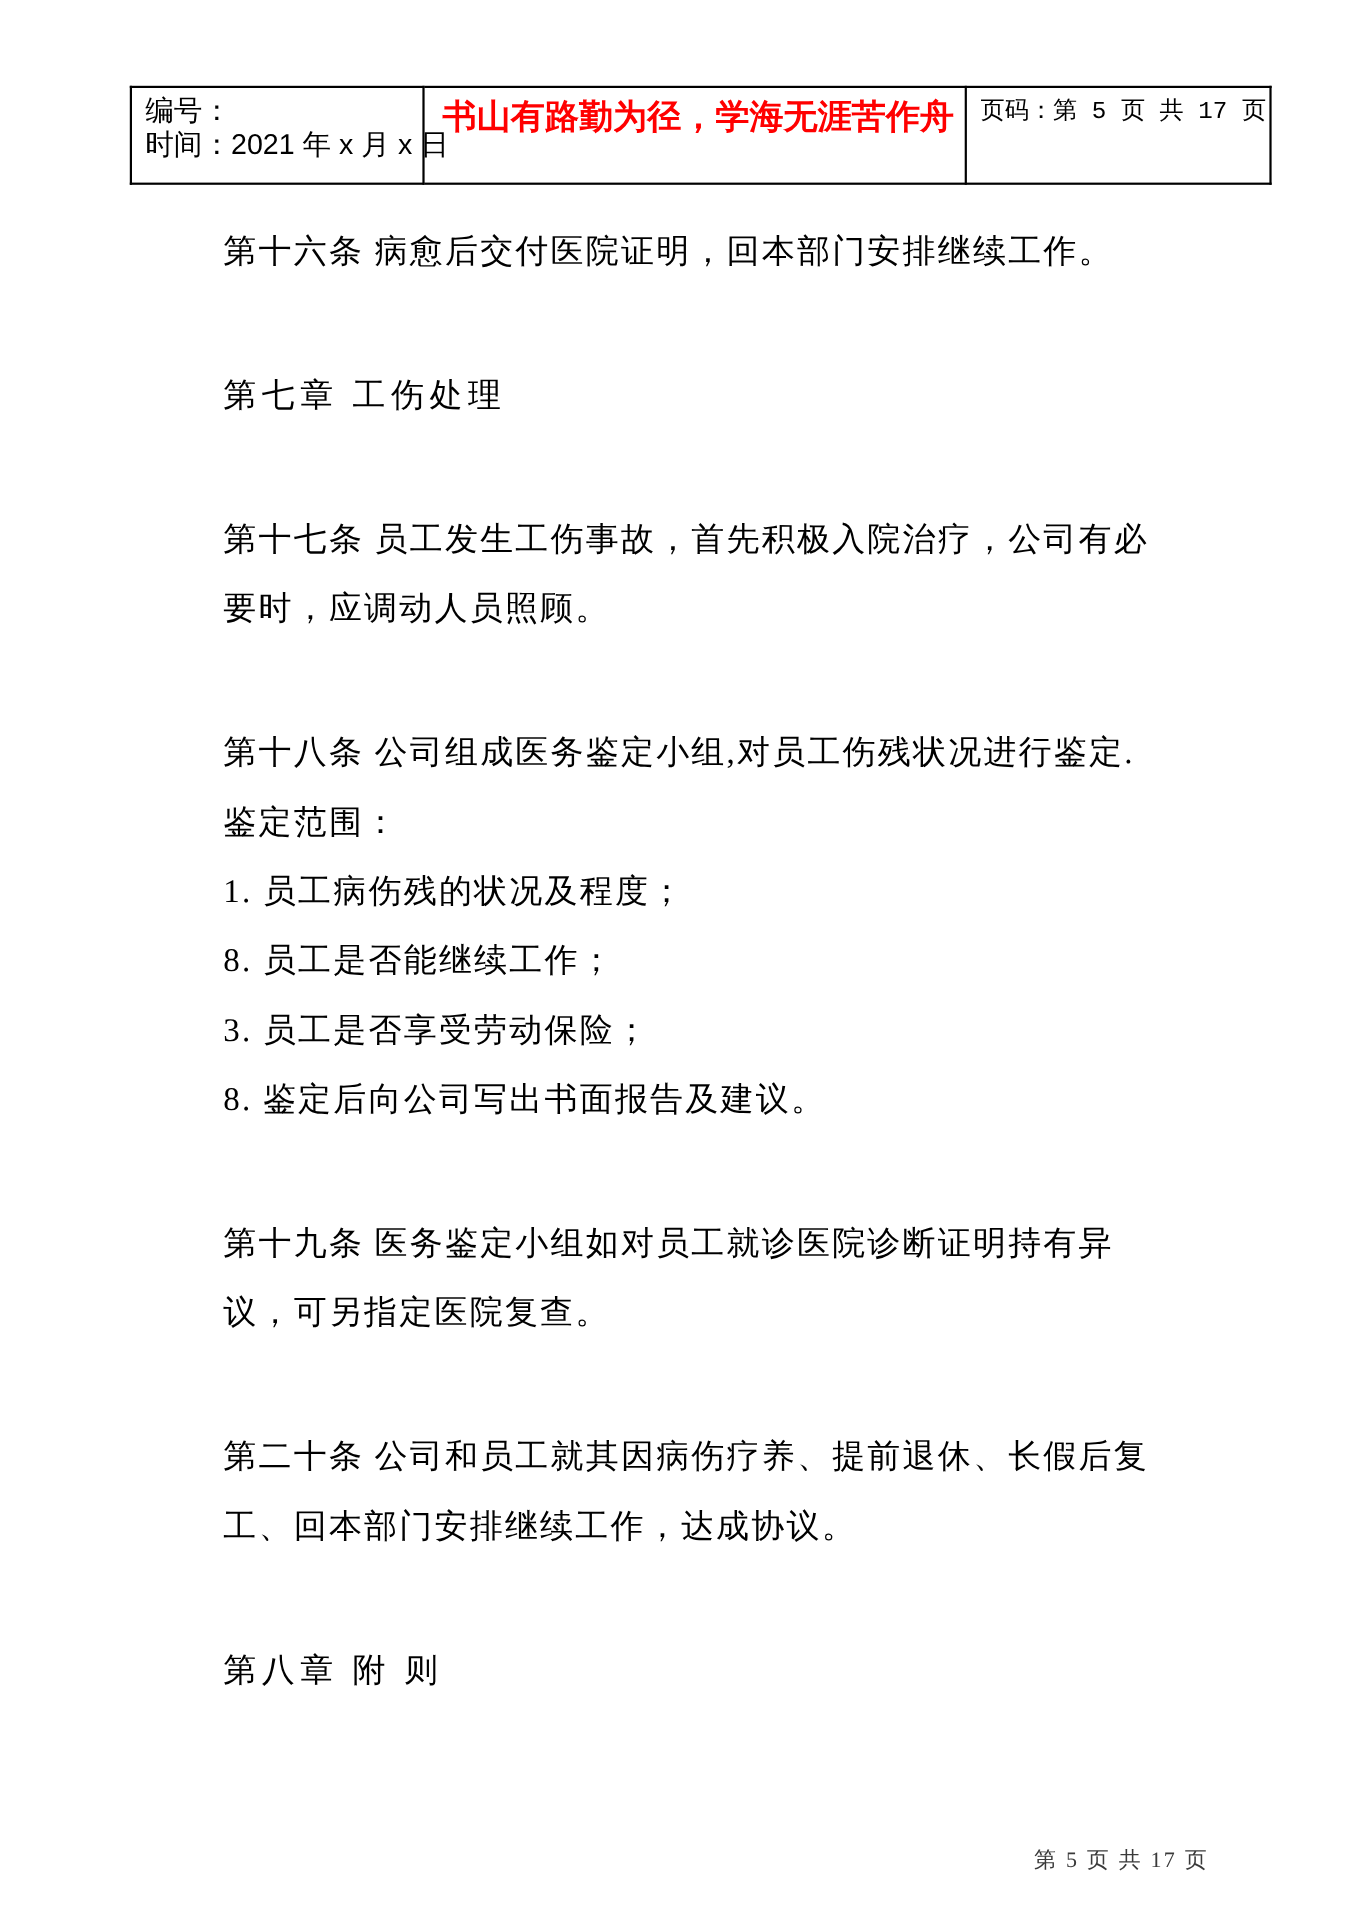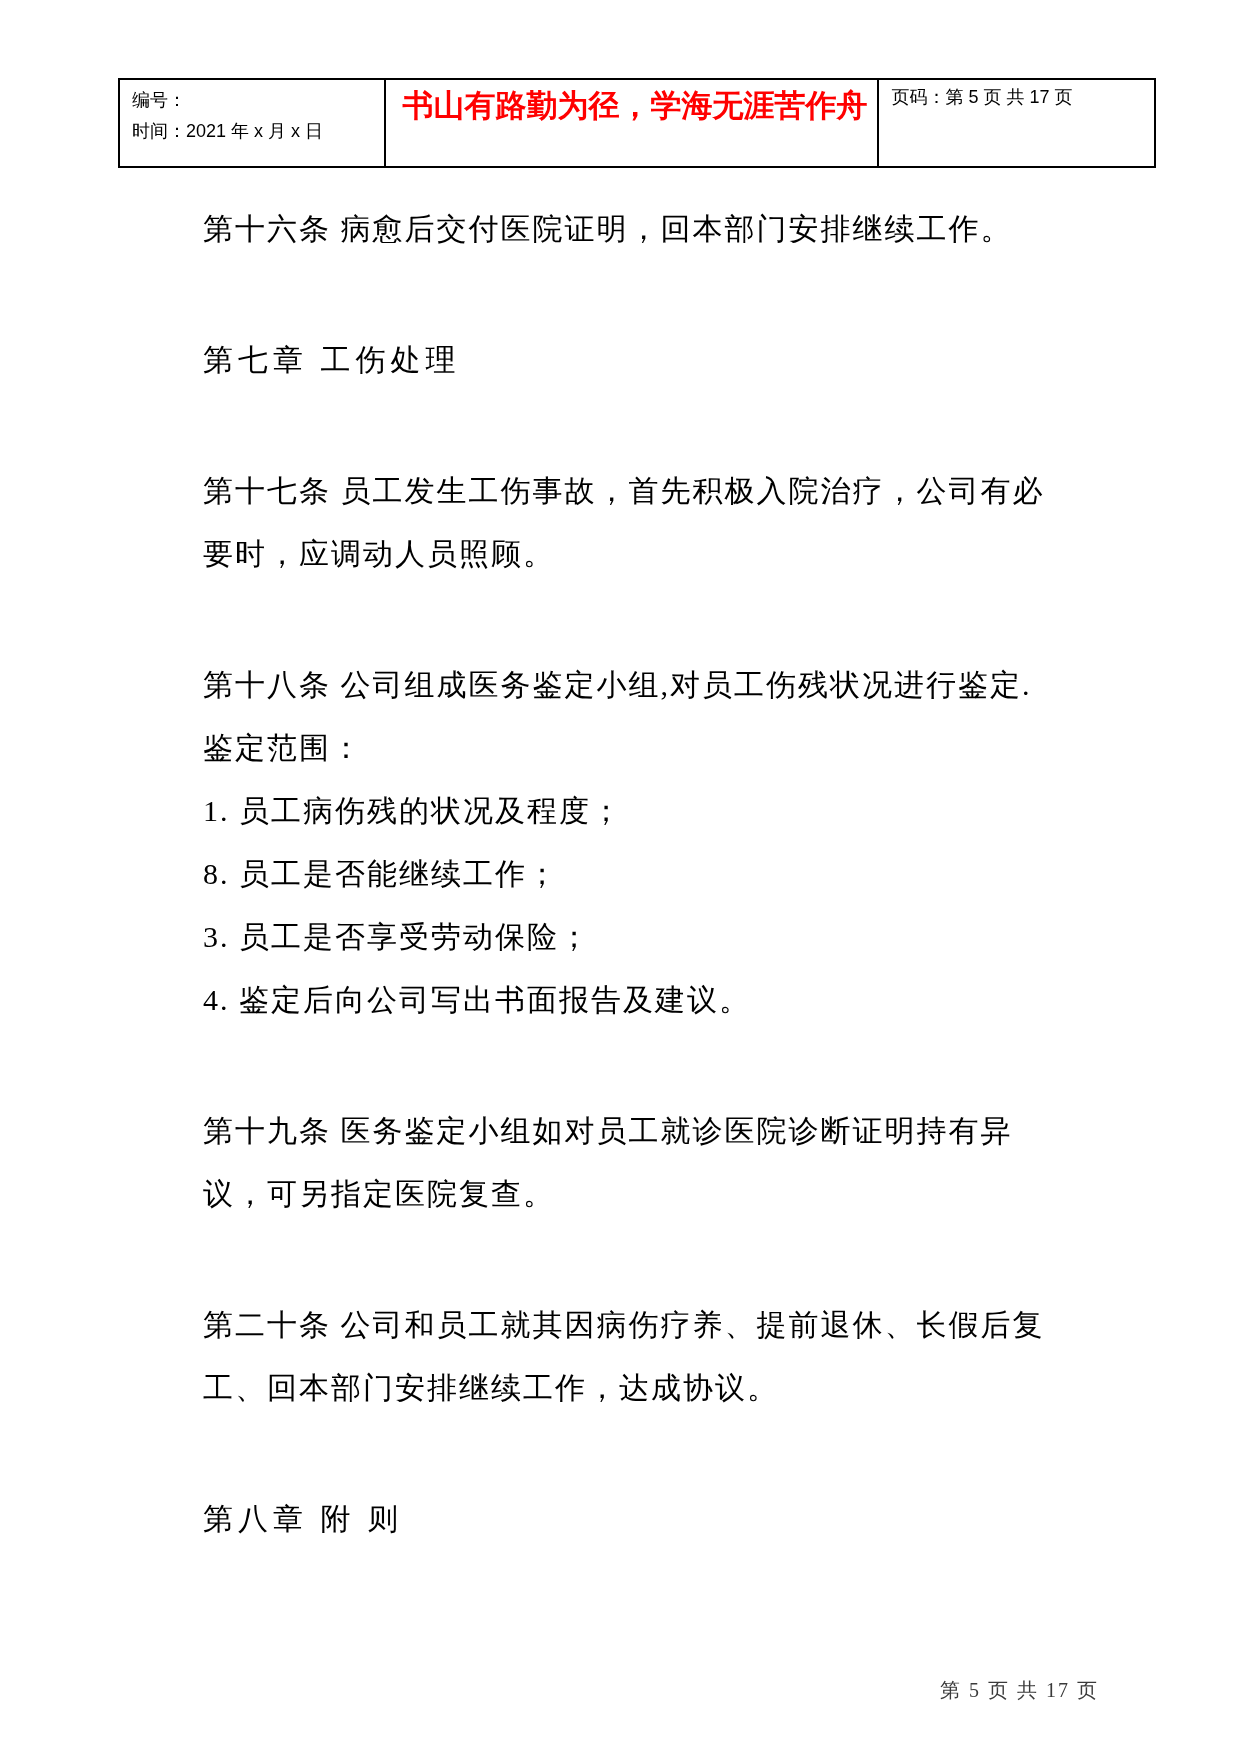--- a/index.html
+++ b/index.html
@@ -22,41 +22,41 @@
   .header-table td{
     border:2px solid #000;
     vertical-align:top;
     padding:5px 10px 7px 12px;
     height:88px;
     box-sizing:border-box;
   }
   .cell-left{
     width:25.7%;
     font-family:"Liberation Sans","DejaVu Sans",sans-serif;
-    font-size:18px;line-height:31px;
+    font-size:26px;line-height:31px;
     white-space:nowrap;
   }
   .cell-mid{
     width:47.6%;
     text-align:right;
     vertical-align:middle;
   }
   .slogan{
     color:#ff0000;
     font-weight:bold;
     font-size:31px;
     letter-spacing:0px;
     font-family:"Liberation Sans","DejaVu Sans",sans-serif;
     white-space:nowrap;
   }
   .cell-right{
     width:26.7%;
     vertical-align:middle;
-    font-family:Liberation Sans, sans-serif;
-    font-size:18px;
+    font-family:Liberation Mono, monospace;
+    font-size:22px;
     white-space:nowrap;
     padding-left:14px;
   }
   
   .content{
     position:absolute;
     left:203px;top:197px;
     width:880px;
     font-size:30px;
     line-height:63px;
@@ -112,21 +112,21 @@
       <div class="line">第十七条 员工发生工伤事故，首先积极入院治疗，公司有必</div>
       <div class="line">要时，应调动人员照顾。</div>
     </div>
 
     <div class="para">
       <div class="line">第十八条 公司组成医务鉴定小组,对员工伤残状况进行鉴定.</div>
       <div class="line">鉴定范围：</div>
       <div class="line">1. 员工病伤残的状况及程度；</div>
       <div class="line">8. 员工是否能继续工作；</div>
       <div class="line">3. 员工是否享受劳动保险；</div>
-      <div class="line">4. 鉴定后向公司写出书面报告及建议。</div>
+      <div class="line">8. 鉴定后向公司写出书面报告及建议。</div>
     </div>
 
     <div class="para">
       <div class="line">第十九条 医务鉴定小组如对员工就诊医院诊断证明持有异</div>
       <div class="line">议，可另指定医院复查。</div>
     </div>
 
     <div class="para">
       <div class="line">第二十条 公司和员工就其因病伤疗养、提前退休、长假后复</div>
       <div class="line">工、回本部门安排继续工作，达成协议。</div>

